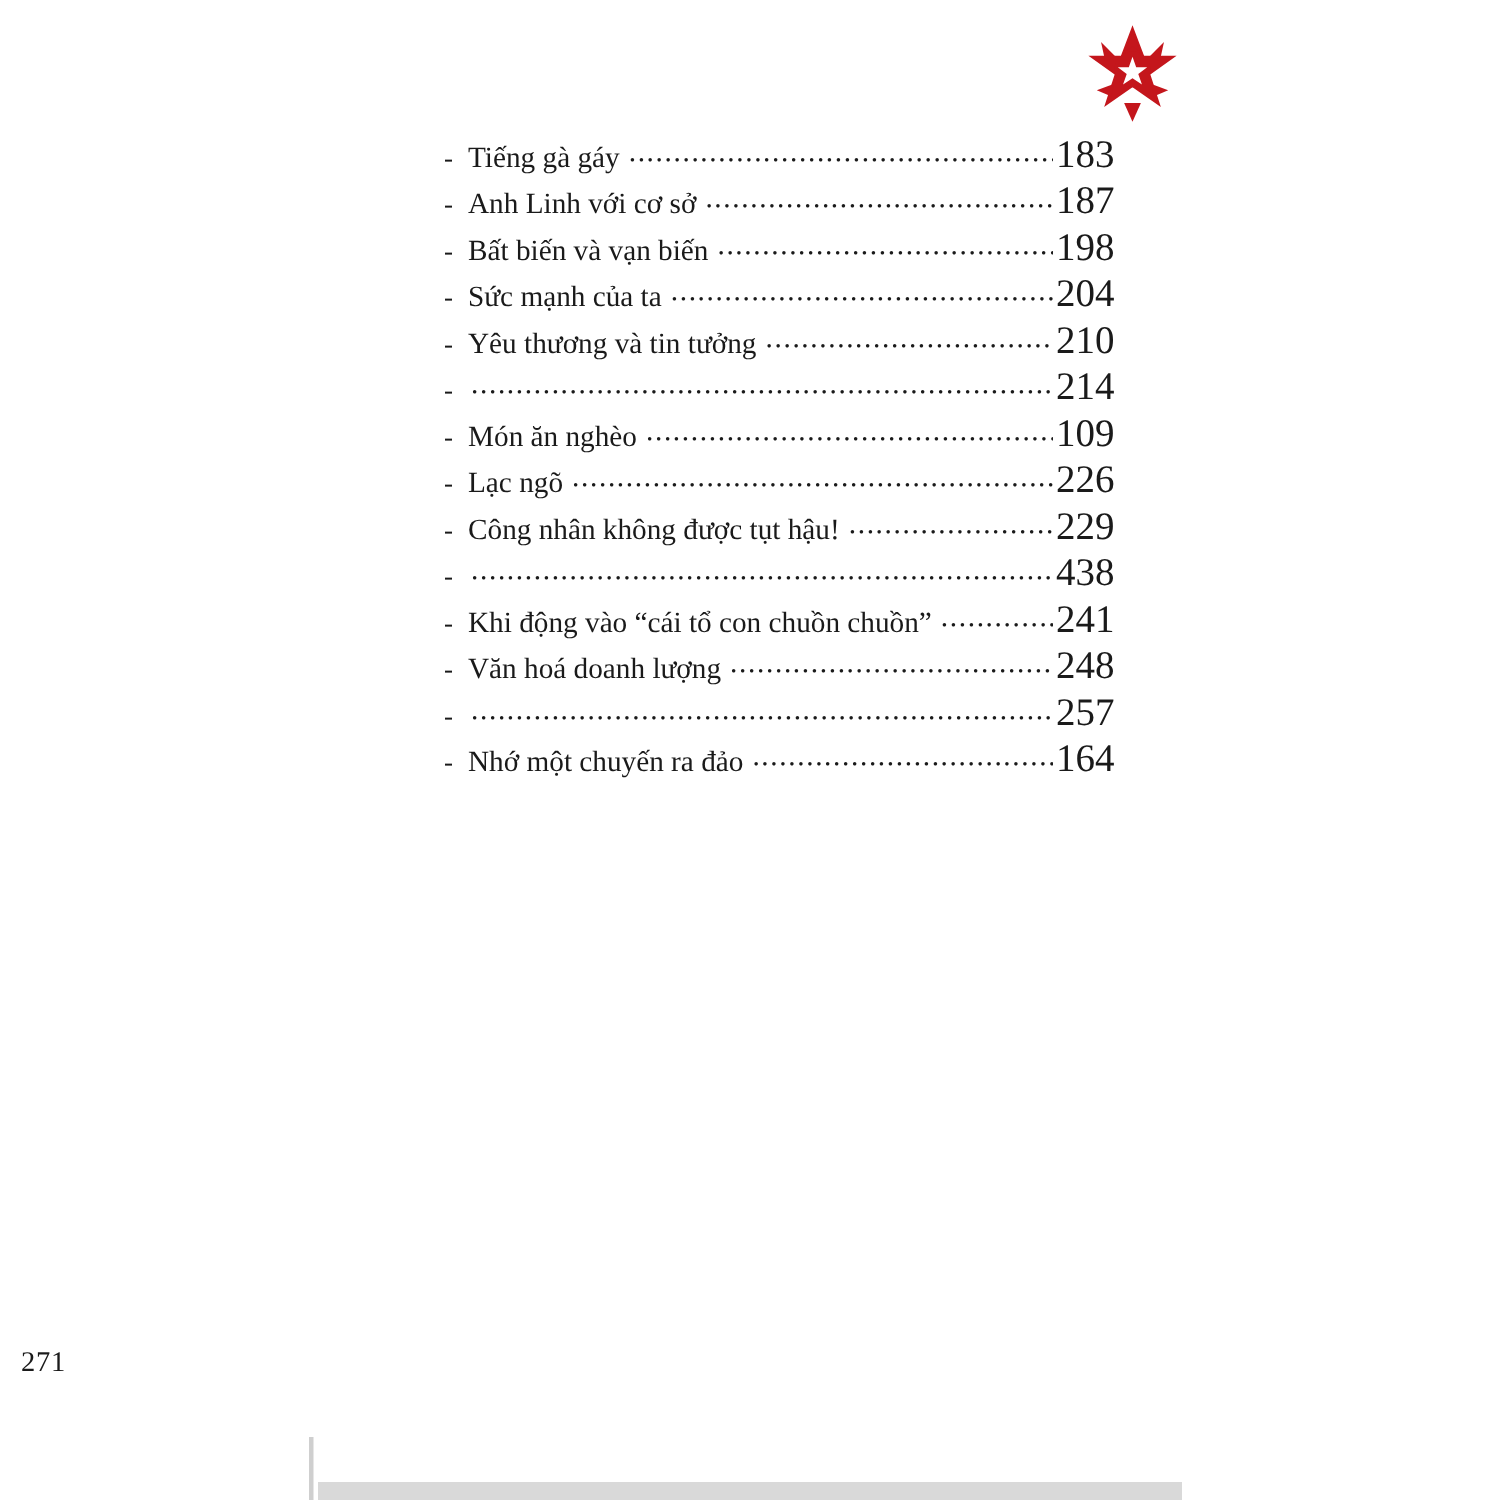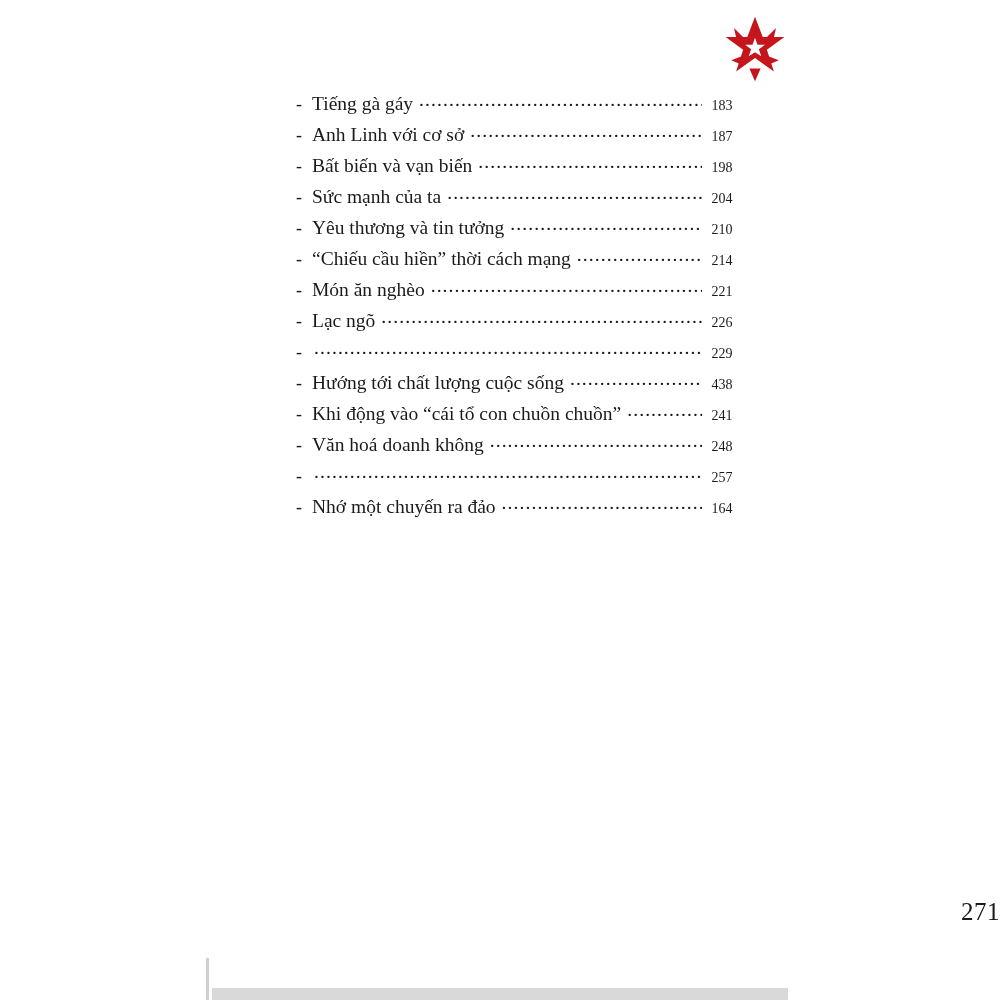--- a/index.html
+++ b/index.html
@@ -75,31 +75,31 @@
     bottom: 0;
     letter-spacing: 1.1px;
     font-size: 19.5px;
     color: #1a1a1a;
     white-space: nowrap;
   }
 
   .page-num {
     flex: 0 0 auto;
     width: 36px;
-    text-align: center;
-    font-size: 14px;
+    text-align: left;
+    font-size: 26px;
   }
 
   .folio {
     position: absolute;
     left: 0;
     top: 898px;
     width: 1000px;
-    text-align: right;
-    font-size: 25px;
+    text-align: left;
+    font-size: 19px;
     letter-spacing: 0.5px;
   }
   .folio-inner {
     display: inline-block;
     margin-left: 14px;
   }
 
   .bottom-bar {
     position: absolute;
     left: 212px;
@@ -172,62 +172,61 @@
 
     <div class="toc-row">
       <span class="dash">-</span>
       <span class="title">Yêu thương và tin tưởng</span>
       <span class="leader"></span>
       <span class="page-num">210</span>
     </div>
 
     <div class="toc-row">
       <span class="dash">-</span>
-      <span class="title">“Chiếu cầu hiền” thời cách mạng</span>
       <span class="leader"></span>
       <span class="page-num">214</span>
     </div>
 
     <div class="toc-row">
       <span class="dash">-</span>
       <span class="title">Món ăn nghèo</span>
       <span class="leader"></span>
-      <span class="page-num">221</span>
+      <span class="page-num">109</span>
     </div>
 
     <div class="toc-row">
       <span class="dash">-</span>
       <span class="title">Lạc ngõ</span>
       <span class="leader"></span>
       <span class="page-num">226</span>
     </div>
 
     <div class="toc-row">
       <span class="dash">-</span>
+      <span class="title">Công nhân không được tụt hậu!</span>
       <span class="leader"></span>
       <span class="page-num">229</span>
     </div>
 
     <div class="toc-row">
       <span class="dash">-</span>
-      <span class="title">Hướng tới chất lượng cuộc sống</span>
       <span class="leader"></span>
       <span class="page-num">438</span>
     </div>
 
     <div class="toc-row">
       <span class="dash">-</span>
       <span class="title">Khi động vào “cái tổ con chuồn chuồn”</span>
       <span class="leader"></span>
       <span class="page-num">241</span>
     </div>
 
     <div class="toc-row">
       <span class="dash">-</span>
-      <span class="title">Văn hoá doanh không</span>
+      <span class="title">Văn hoá doanh lượng</span>
       <span class="leader"></span>
       <span class="page-num">248</span>
     </div>
 
     <div class="toc-row">
       <span class="dash">-</span>
       <span class="leader"></span>
       <span class="page-num">257</span>
     </div>
 

